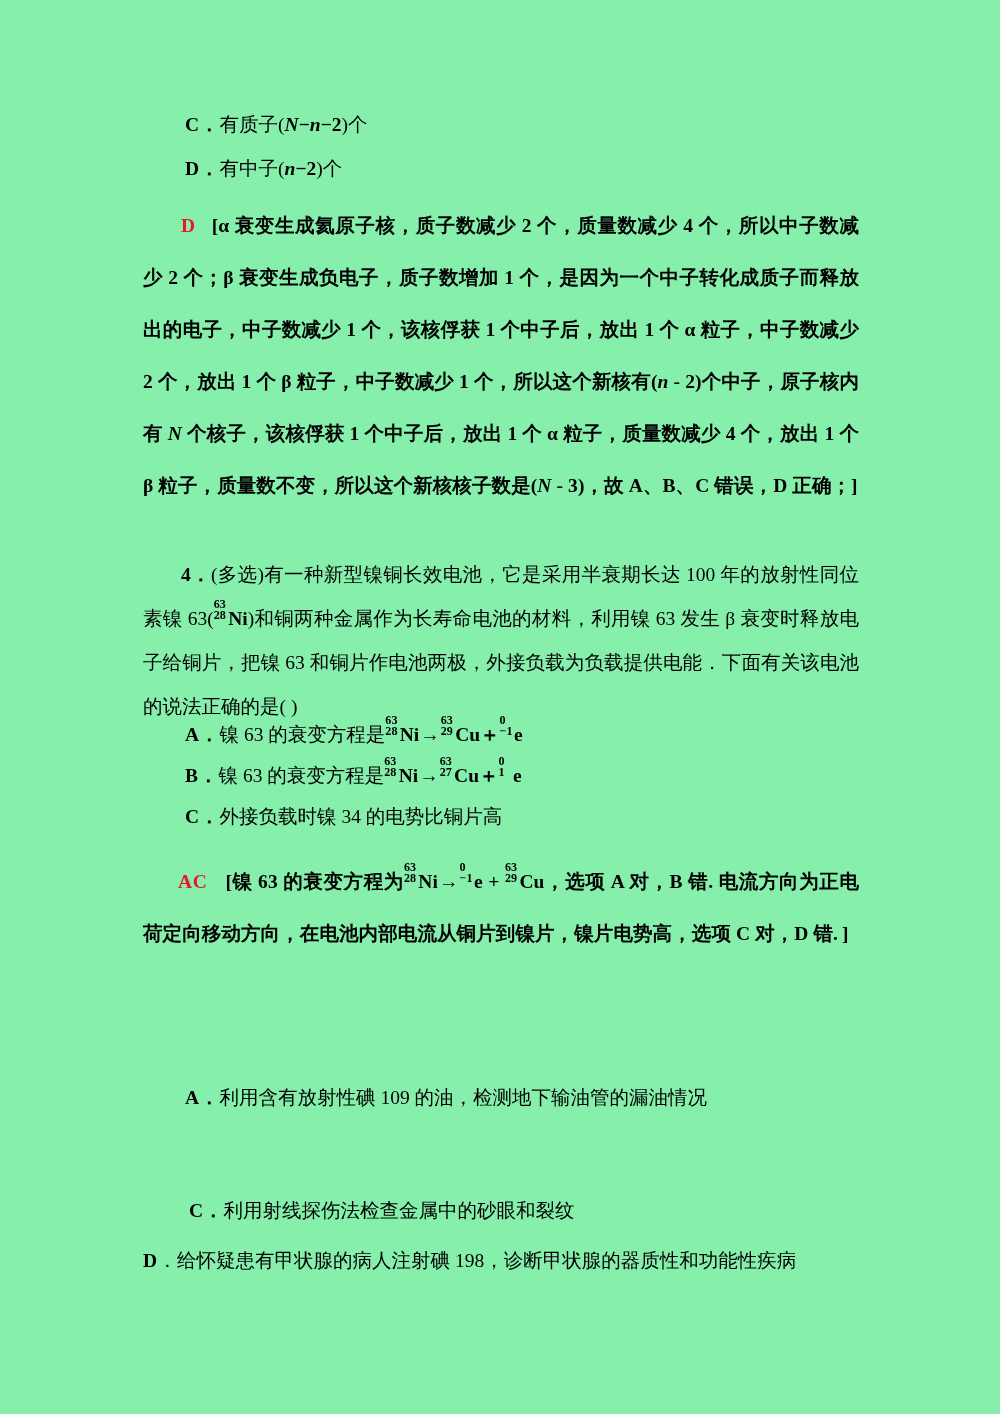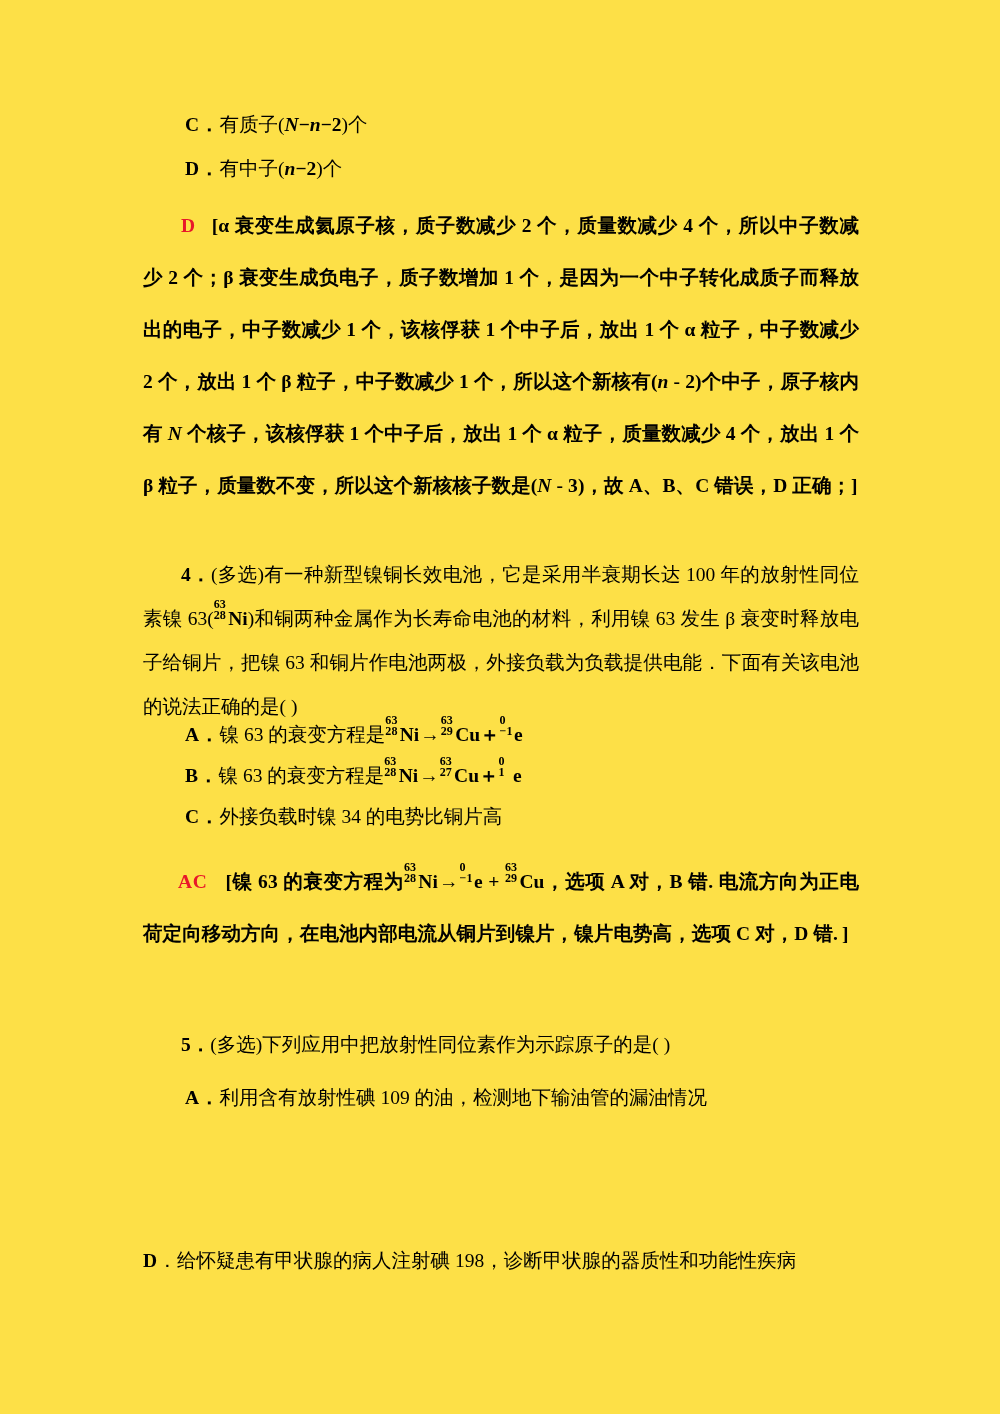--- a/index.html
+++ b/index.html
@@ -13,21 +13,21 @@
     font-family: "Liberation Serif", "DejaVu Serif", serif;
     color: #000000;
     position: relative;
     overflow: hidden;
   }
   .page {
     position: absolute;
     left: 0; top: 0;
     width: 1000px;
     height: 1414px;
-    background: #fde047;
+    background: #86efac;
   }
   .para {
     position: absolute;
     font-size: 19.5px;
     line-height: 44px;
     text-align: justify;
     text-justify: inter-ideograph;
   }
 
   
@@ -134,27 +134,27 @@
 
   <div class="choice" style="left:185px; top:803px;">
     <span class="choice-label">C．</span><span>外接负载时镍 34 的电势比铜片高</span>
   </div>
 
 
   <div class="explain" style="left:143px; top:856px; width:716px;">
     <span style="padding-left:35px;"></span><span class="ans-key">AC</span><span style="padding-left:18px;"></span><span>[</span><span>镍 63 的衰变方程为</span><span class="iso"><span class="nums"><span class="sup">63</span><span class="sub">28</span></span><span class="sym">Ni</span></span><span class="arrow">→</span><span class="iso"><span class="nums"><span class="sup">0</span><span class="sub">−1</span></span><span class="sym">e</span></span><span> + </span><span class="iso"><span class="nums"><span class="sup">63</span><span class="sub">29</span></span><span class="sym">Cu</span></span><span>，选项 A 对，B 错. 电流方向为正电荷定向移动方向，在电池内部电流从铜片到镍片，镍片电势高，选项 C 对，D 错.</span><span style="padding-left:4px;"></span><span>]</span>
   </div>
 
-  <div class="choice" style="left:181px; top:1031px;">
-    <span class="bold-serif">5．</span><span>(多选)</span><span>下列应用中把放射性同位素作为示踪原子的是(</span><span>    </span><span>)</span>
-  </div>
 
   <div class="choice" style="left:185px; top:1084px;">
     <span class="choice-label">A．</span><span>利用含有放射性碘 109 的油，检测地下输油管的漏油情况</span>
   </div>
 
 
+  <div class="choice" style="left:189px; top:1197px;">
+    <span class="choice-label">C．</span><span>利用射线探伤法检查金属中的砂眼和裂纹</span>
+  </div>
 
   <div class="choice" style="left:143px; top:1247px;">
     <span class="choice-label">D</span><span>．给怀疑患有甲状腺的病人注射碘 198，诊断甲状腺的器质性和功能性疾病</span>
   </div>
 
 </div>
 
 </body></html>

